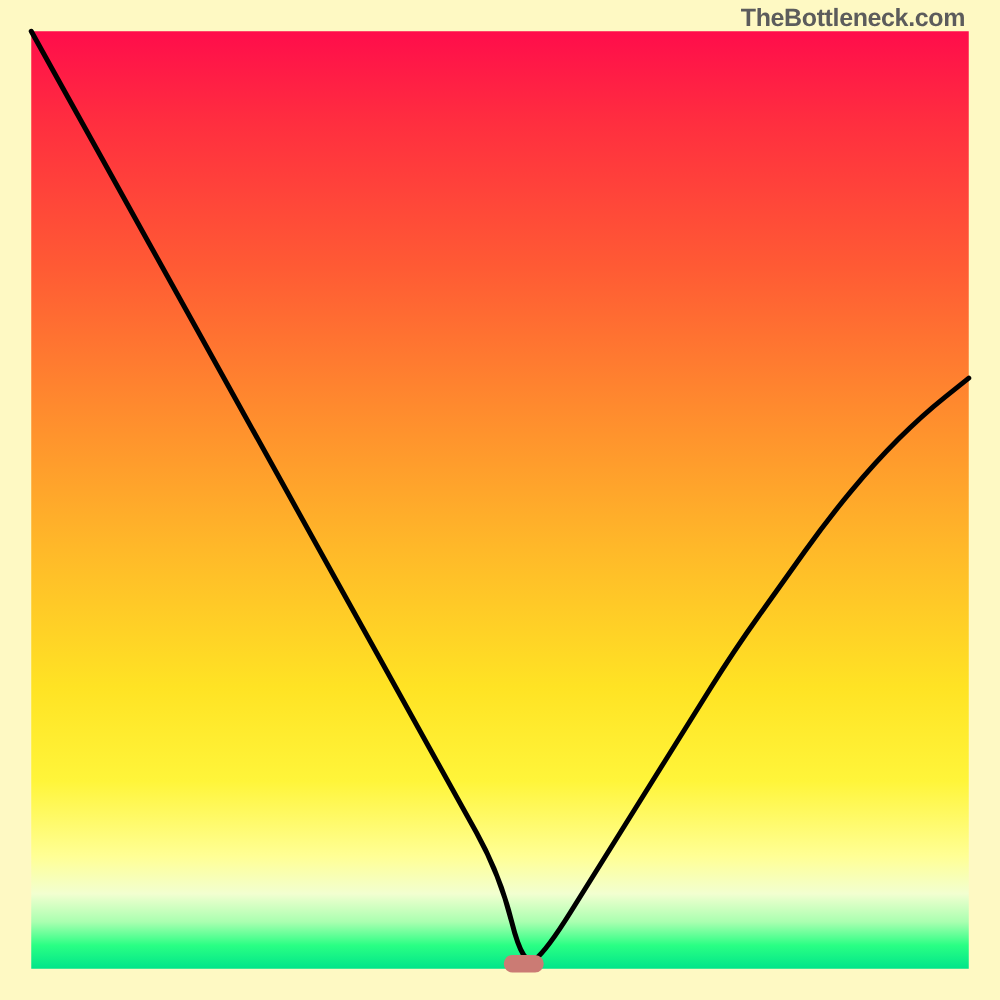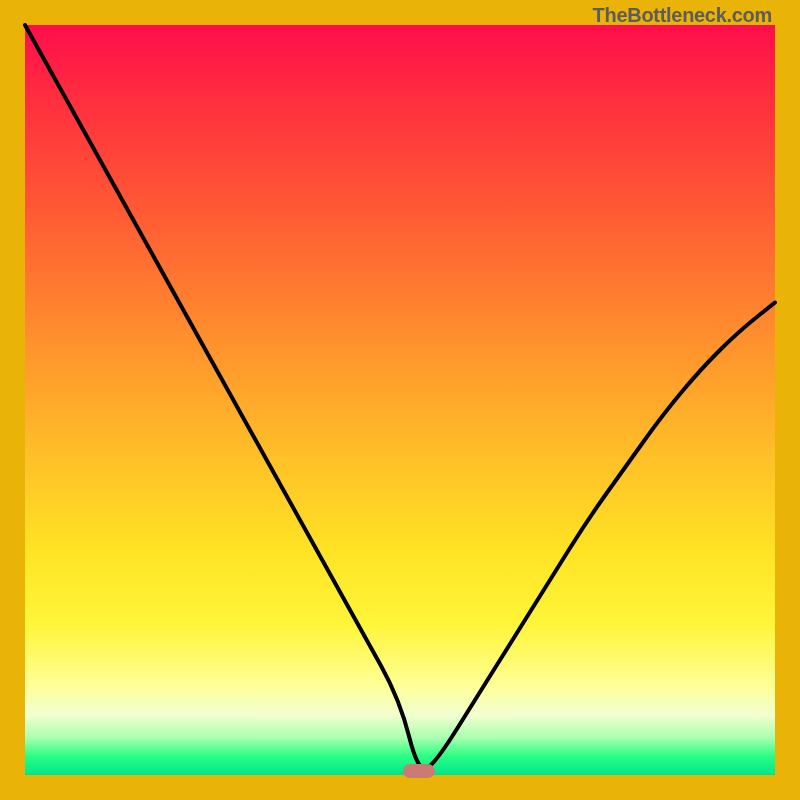--- a/index.html
+++ b/index.html
@@ -8,21 +8,21 @@
     width: 800px;
     height: 800px;
     background: #000;
     font-family: Arial, Helvetica, sans-serif;
     overflow: hidden;
   }
   .frame {
     position: relative;
     width: 800px;
     height: 800px;
-    background: #eab308;
+    background: #fef9c3;
   }
   .plot-area {
     position: absolute;
     left: 25px;
     top: 25px;
     width: 750px;
     height: 750px;
     
     background: linear-gradient(to bottom,
       #ff0d4b 0%,

